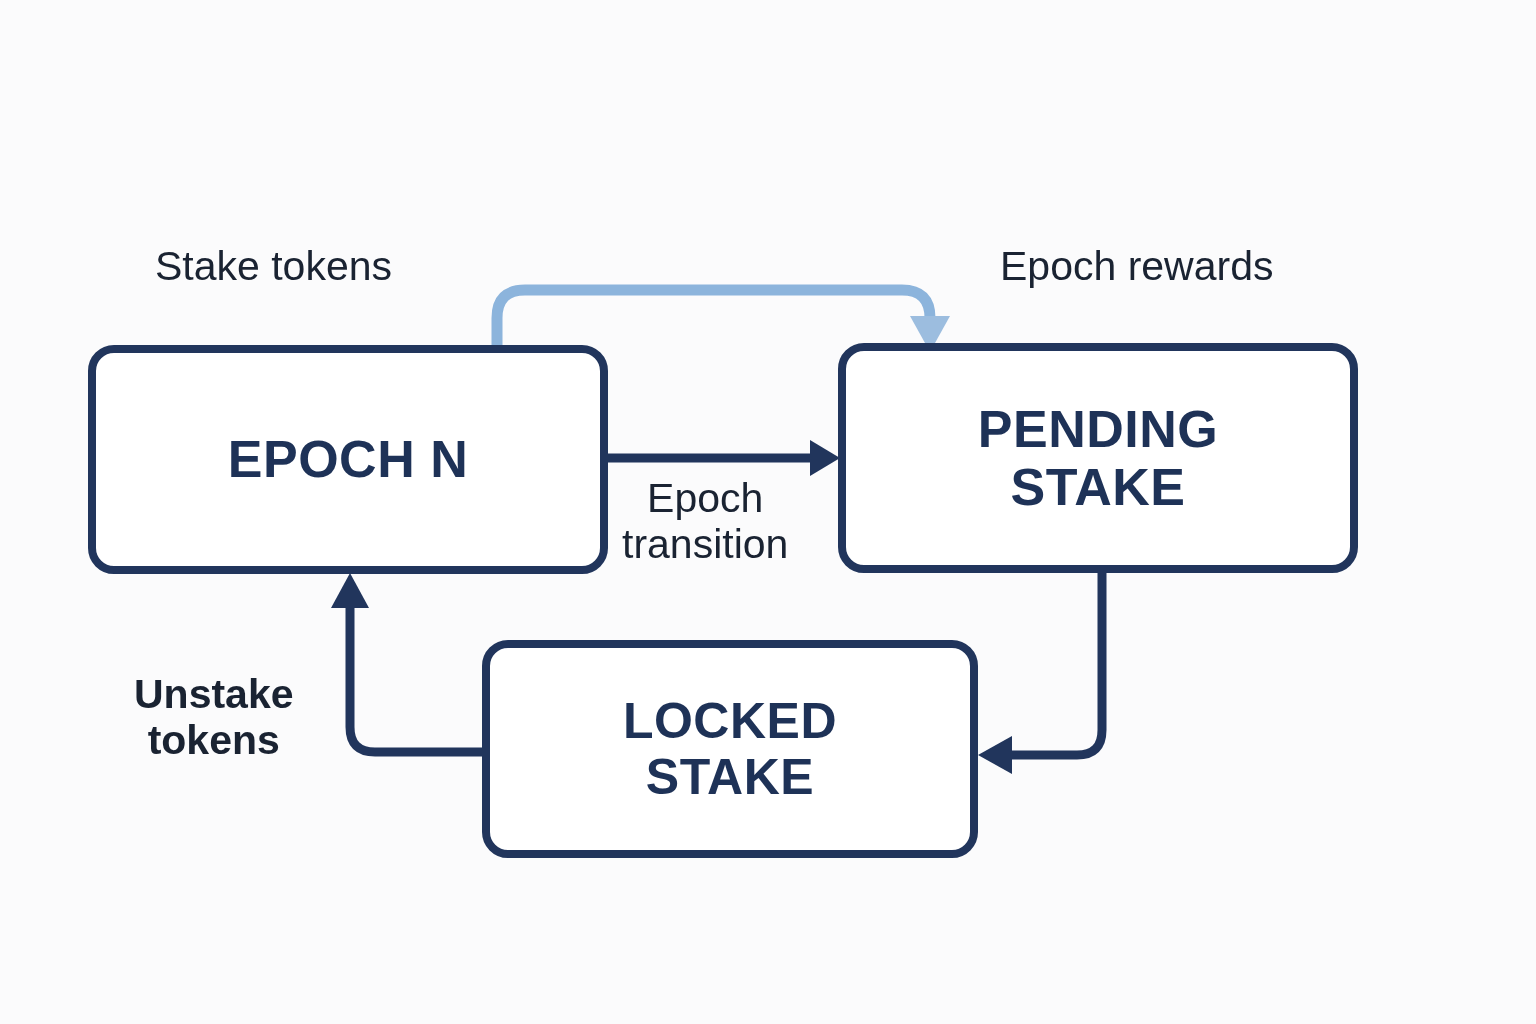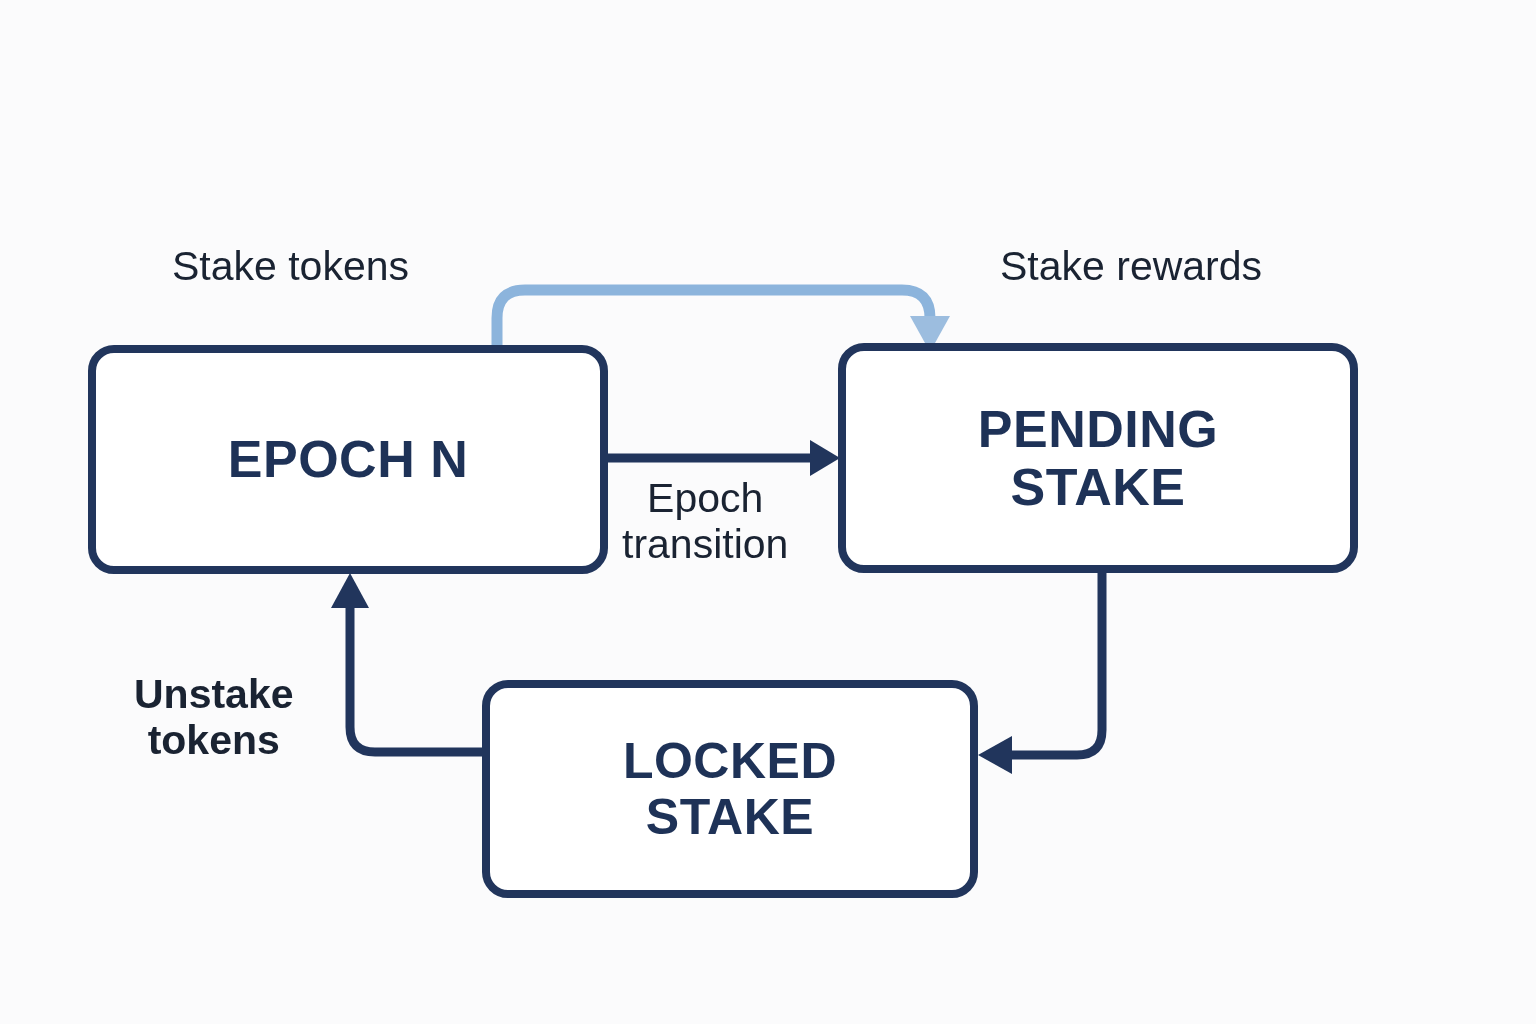--- a/index.html
+++ b/index.html
@@ -44,32 +44,31 @@
   }
   #node-pending-stake {
     left: 838px; top: 343px;
     width: 520px; height: 230px;
     font-size: 52px;
   }
   #node-locked-stake {
     left: 482px; top: 640px;
     width: 496px; height: 218px;
     font-size: 50px;
-    margin-top: 40px;
   }
   .edge-label {
     position: absolute;
     color: #1a2332;
     font-size: 41px;
     font-weight: normal;
     line-height: 1.12;
     white-space: pre;
     z-index: 4;
   }
-  #label-stake-tokens   { left: 172px; top: 244px; text-align: center; }
+  #label-stake-tokens   { left: 155px; top: 244px; text-align: center; }
   #label-pending-state  { left: 535px; top: 212px; }
   #label-earn-rewards   { left: 1000px; top: 244px; }
   #label-epoch-transition { left: 622px; top: 476px; text-align: center; }
   #label-unstake-tokens { left: 134px; top: 672px; text-align: center; font-weight: bold; }
 </style>
 </head>
 <body>
 
 <div id="canvas">
 
@@ -106,21 +105,21 @@
   </div>
 
   <div class="node" id="node-locked-stake">
     <span style="white-space:pre-line">LOCKED
 STAKE</span>
   </div>
 
   <div class="edge-label" id="label-stake-tokens">Stake tokens</div>
 
 
-  <div class="edge-label" id="label-earn-rewards">Stake rewards</div>
+  <div class="edge-label" id="label-earn-rewards">Epoch rewards</div>
 
   <div class="edge-label" id="label-epoch-transition">Epoch
 transition</div>
 
   <div class="edge-label" id="label-unstake-tokens">Unstake
 tokens</div>
 
 </div>
 
 </body></html>

